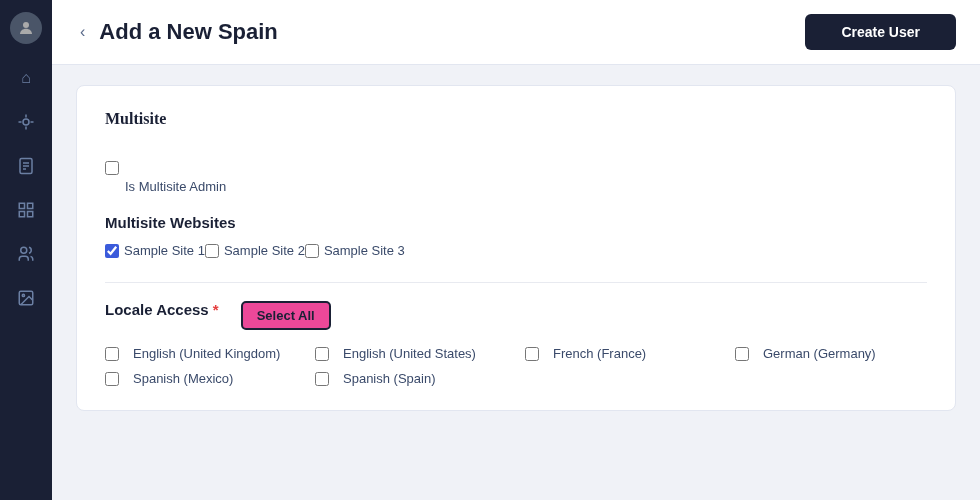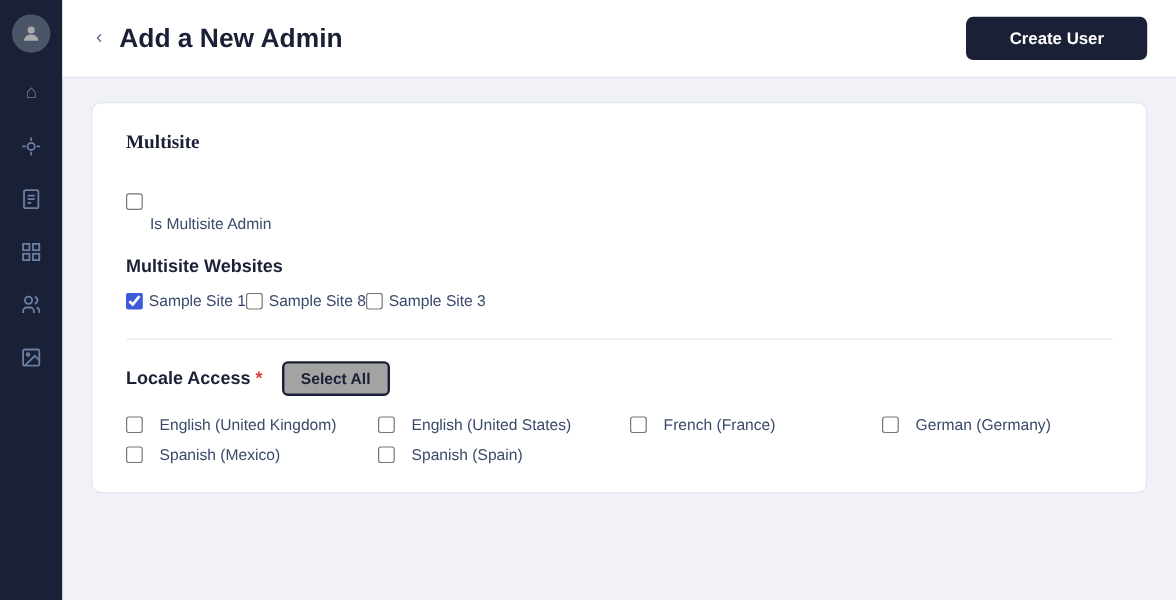--- a/index.html
+++ b/index.html
@@ -148,41 +148,41 @@
       cursor: pointer;
       accent-color: #3b5bdb;
     }
     .site-label {
       font-size: 13px;
       color: #3a4a6a;
     }
 
     .locale-header {
       display: flex;
-      align-items: center;
-      gap: 16px;
+      gap: 0;
       margin-bottom: 16px;
     }
     .locale-title {
       font-size: 15px;
       font-weight: 700;
       color: #1a2035;
     }
     .required-star {
       color: #e53e3e;
     }
     .select-all-btn {
-      background: #a3a3a3;
+      background: #ec4899;
       border: 2px solid #1a2035;
       color: #1a2035;
       padding: 5px 14px;
       border-radius: 5px;
       font-size: 13px;
       font-weight: 600;
       cursor: pointer;
+      margin-left: 22px;
     }
 
     .locale-checkboxes {
       display: flex;
       flex-wrap: wrap;
       gap: 10px 30px;
     }
     .locale-item {
       display: flex;
       align-items: center;
@@ -254,21 +254,21 @@
         <polyline points="21 15 16 10 5 21"></polyline>
     </svg>
   </div>
 </div>
 
 <div class="main">
 
   <div class="header">
     <div class="header-left">
       <button class="back-btn">‹</button>
-      <h1 class="page-title">Add a New Admin</h1>
+      <h1 class="page-title">Add a New Spain</h1>
     </div>
     <button class="create-user-btn">Create User</button>
   </div>
 
   <div class="content">
     <div class="card">
 
       <div class="section-title">Multisite</div>
 
       <div class="checkbox-row">
@@ -278,21 +278,21 @@
 
       <div class="subsection-title">Multisite Websites</div>
 
       <div class="multisite-websites-row">
         <div class="site-checkbox-item">
           <input type="checkbox" id="site1" checked="" style="">
           <label class="site-label" for="site1">Sample Site 1</label>
         </div>
         <div class="site-checkbox-item">
           <input type="checkbox" id="site2" style="">
-          <label class="site-label" for="site2">Sample Site 8</label>
+          <label class="site-label" for="site2">Sample Site 2</label>
         </div>
         <div class="site-checkbox-item">
           <input type="checkbox" id="site3" style="">
           <label class="site-label" for="site3">Sample Site 3</label>
         </div>
       </div>
 
       <hr class="divider">
 
       <div class="locale-header">

